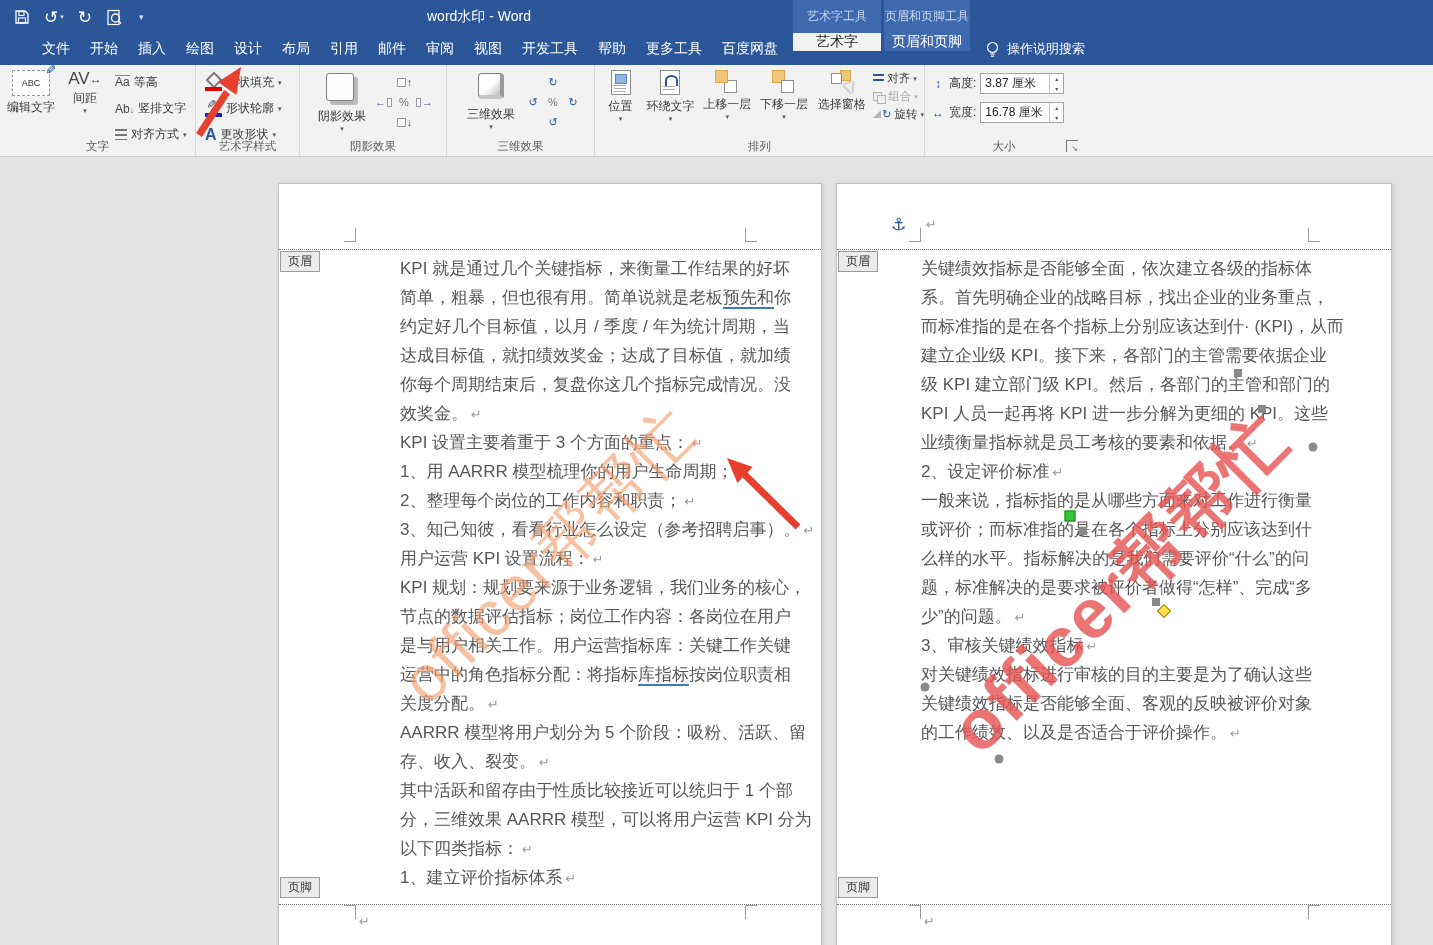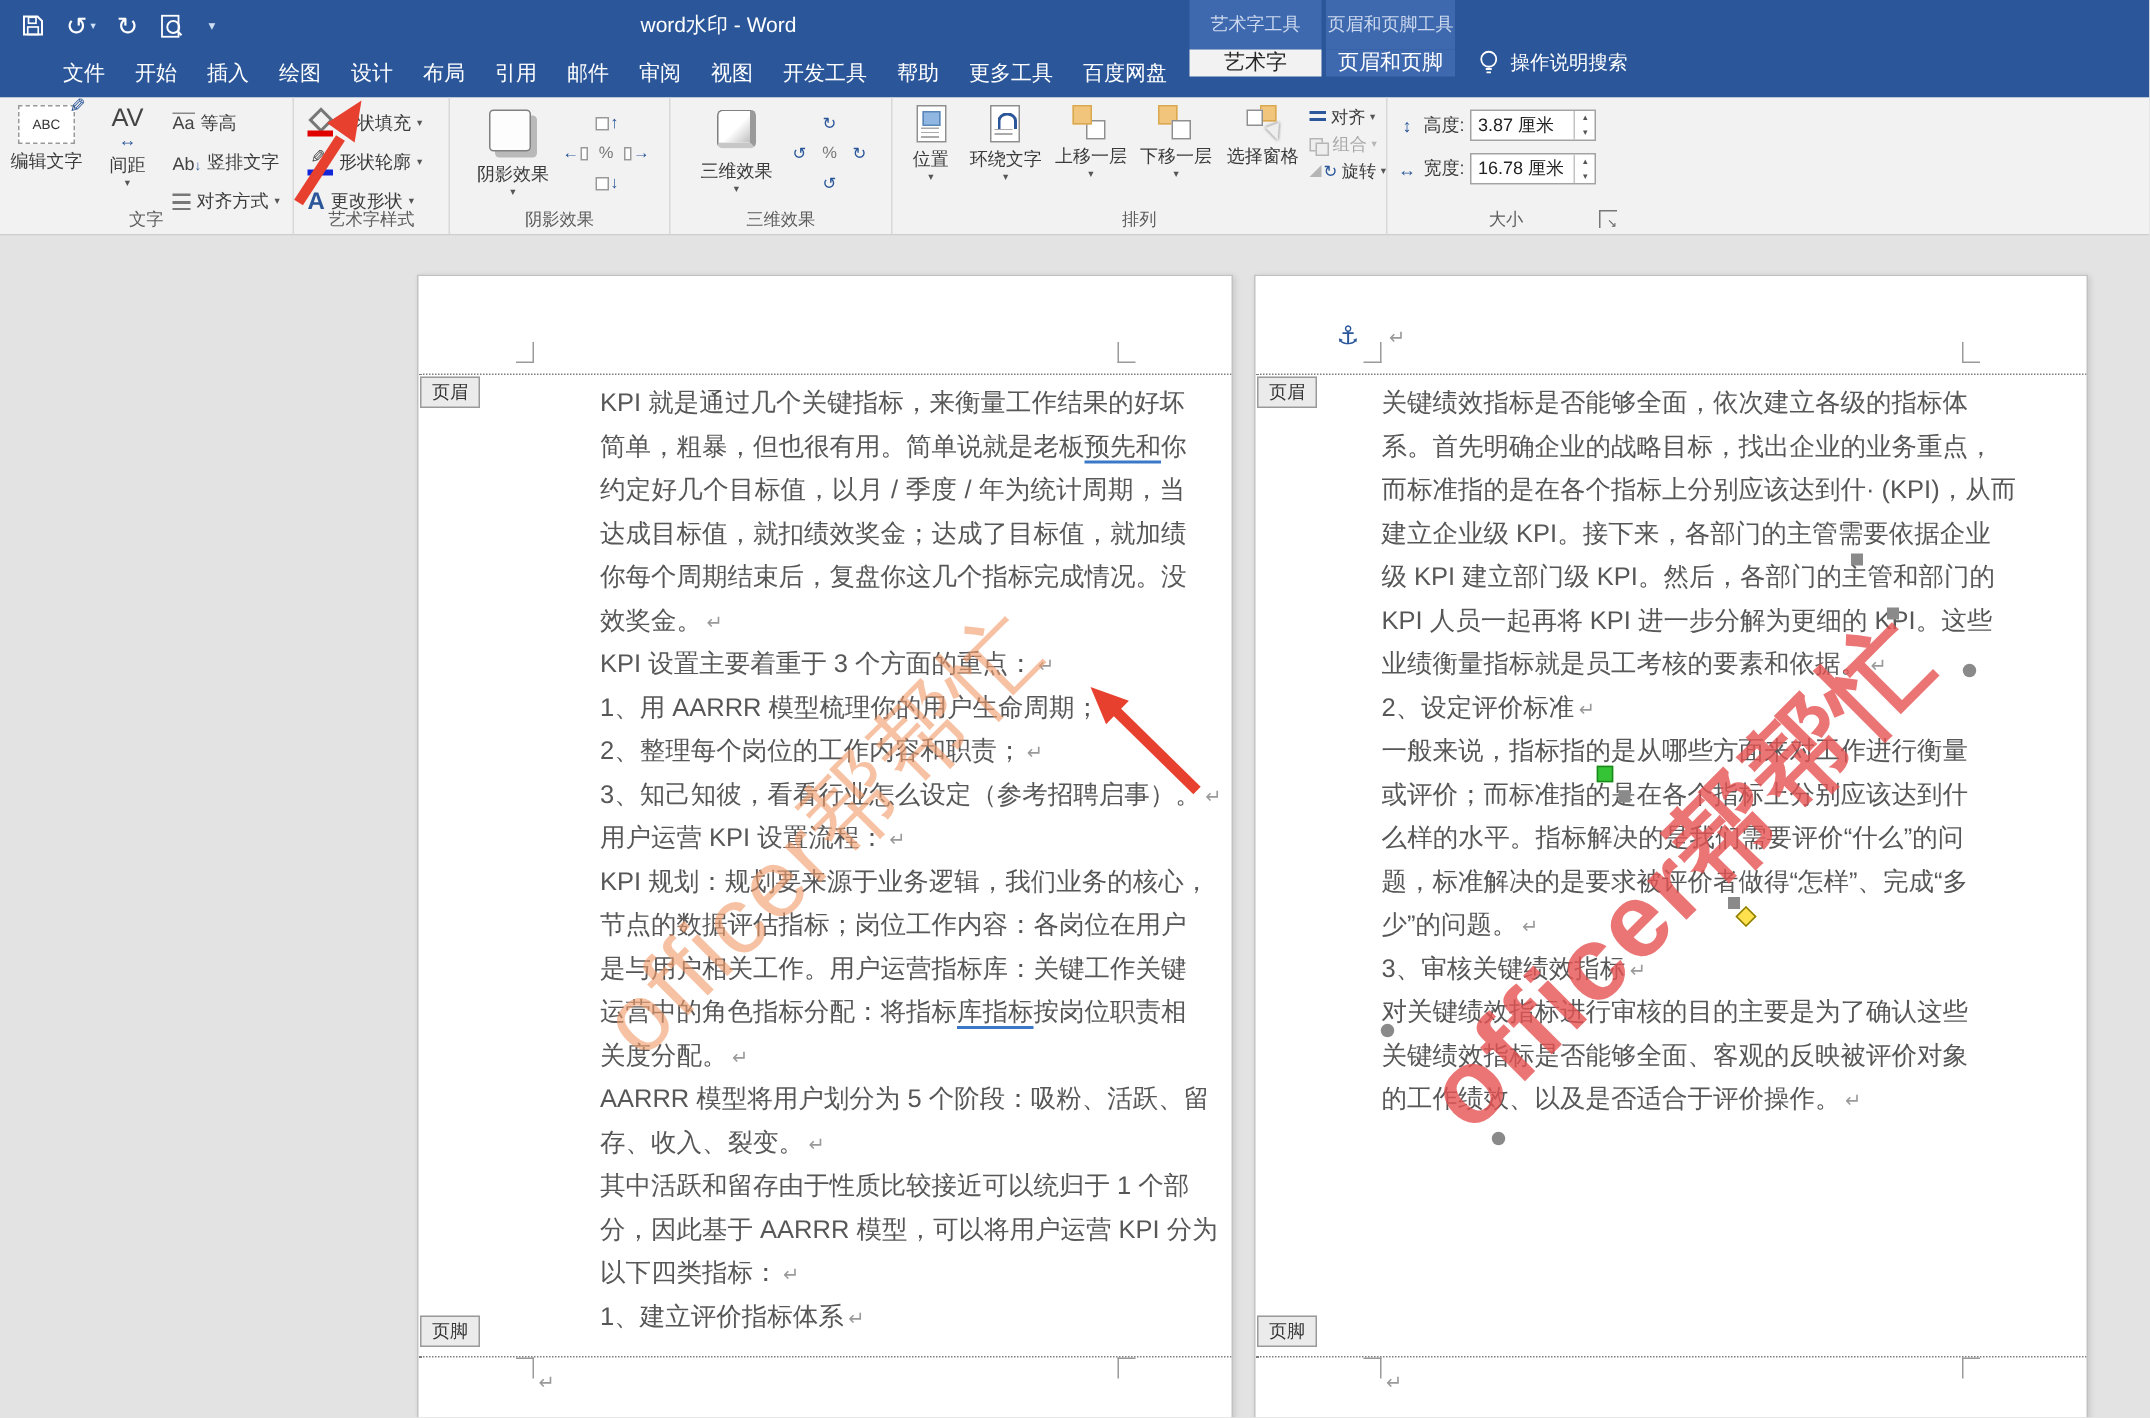--- a/index.html
+++ b/index.html
@@ -13,21 +13,21 @@
   .qglyph{font-size:17px;line-height:1;color:#fff;}
   .qcaret{font-size:7px;color:#cfe0f5;margin-left:2px;}
   .wtitle{position:absolute;left:427px;top:8px;color:#fff;font-size:14px;white-space:nowrap;}
   .ctxhead{position:absolute;top:0;height:33px;background:#3f69ae;color:#ccd9ef;font-size:12px;display:flex;align-items:center;justify-content:center;box-sizing:border-box;}
   .ctxhead1{left:793px;width:88px;}
   .ctxhead2{left:884px;width:86px;}
   .tabrow{position:absolute;left:0;top:33px;width:100%;height:32px;display:flex;align-items:stretch;padding-left:32px;box-sizing:border-box;}
   .tab{color:#fff;font-size:14px;padding:0 10px;display:flex;align-items:center;white-space:nowrap;cursor:pointer;}
   .tab.active{position:absolute;left:793px;top:0;width:88px;padding:0;justify-content:center;background:#f2f2f2;color:#262626;}
   .tab.ctxtab{position:absolute;left:884px;top:0;width:86px;padding:0;justify-content:center;background:#3f69ae;}
-  .searchbox{position:absolute;left:985px;top:33px;height:32px;display:flex;align-items:flex-start;gap:7px;color:#fff;font-size:13px;cursor:pointer;}
+  .searchbox{position:absolute;left:985px;top:33px;height:32px;display:flex;align-items:center;gap:7px;color:#fff;font-size:13px;cursor:pointer;}
 
   
   .ribbon{position:absolute;left:0;top:65px;width:100%;height:92px;background:#f2f2f2;border-bottom:1px solid #cfcfcf;box-sizing:border-box;}
   .rgroup{position:absolute;top:0;height:91px;border-right:1px solid #d8d8d8;box-sizing:border-box;}
   .glabel{position:absolute;bottom:2px;left:0;width:100%;text-align:center;font-size:11.5px;color:#5c5c5c;}
   .g1{left:0;width:196px;}
   .g2{left:196px;width:104px;}
   .g3{left:300px;width:147px;}
   .g4{left:447px;width:148px;}
   .g5{left:595px;width:330px;}
@@ -194,21 +194,21 @@
     <div class="rgroup g1">
       <div class="grow">
         <div class="btn-big" style="width:62px;">
           <div class="i-editext">
               <span>ABC</span>
               <span class="i-pencil">✎</span>
             </div>
           <div class="blabel">编辑文字</div>
         </div>
         <div class="btn-big" style="width:46px;">
-          <div style="display:flex;flex-direction:column;align-items:center;">
+          <div style="display:flex;align-items:center;">
             <span class="i-av">AV</span>
               <span class="i-av2">↔</span>
           </div>
           <div class="blabel">间距</div>
           <span class="caret">▾</span>
         </div>
         <div class="minicol" style="padding-left:4px;">
           <div class="smallrow">
             <span class="i-aa">Aa</span>
             <span>等高</span>
@@ -414,21 +414,21 @@
           <div class="line pend"><span>3、知己知彼，看看行业怎么设定（参考招聘启事）。</span><span class="pmark">↵</span></div>
           <div class="line pend"><span>用户运营 KPI 设置流程：</span><span class="pmark">↵</span></div>
           <div class="line"><span>KPI 规划：规划要来源于业务逻辑，我们业务的核心，</span></div>
           <div class="line"><span>节点的数据评估指标；岗位工作内容：各岗位在用户</span></div>
           <div class="line"><span>是与用户相关工作。用户运营指标库：关键工作关键</span></div>
           <div class="line"><span>运营中的角色指标分配：将指标</span><span class="spell">库指标</span><span>按岗位职责相</span></div>
           <div class="line pend"><span>关度分配。</span><span class="pmark">↵</span></div>
           <div class="line"><span>AARRR 模型将用户划分为 5 个阶段：吸粉、活跃、留</span></div>
           <div class="line pend"><span>存、收入、裂变。</span><span class="pmark">↵</span></div>
           <div class="line"><span>其中活跃和留存由于性质比较接近可以统归于 1 个部</span></div>
-          <div class="line"><span>分，因此基于 AARRR 模型，可以将用户运营 KPI 分为</span></div>
+          <div class="line"><span>分，三维效果 AARRR 模型，可以将用户运营 KPI 分为</span></div>
           <div class="line pend"><span>以下四类指标：</span><span class="pmark">↵</span></div>
           <div class="line pend"><span>1、建立评价指标体系</span><span class="pmark">↵</span></div>
         </div>
       <div class="watermark wm1">officer帮帮忙</div>
       <div class="htag" style="top:693px;">页脚</div>
       <div class="hline" style="top:720px;"></div>
       <div class="cropmark cm-bl" style="left:65px;top:721px;"></div>
       <div class="cropmark cm-br" style="left:466px;top:721px;"></div>
       <span class="stray-pmark" style="left:80px;top:730px;">↵</span>
     </div>

